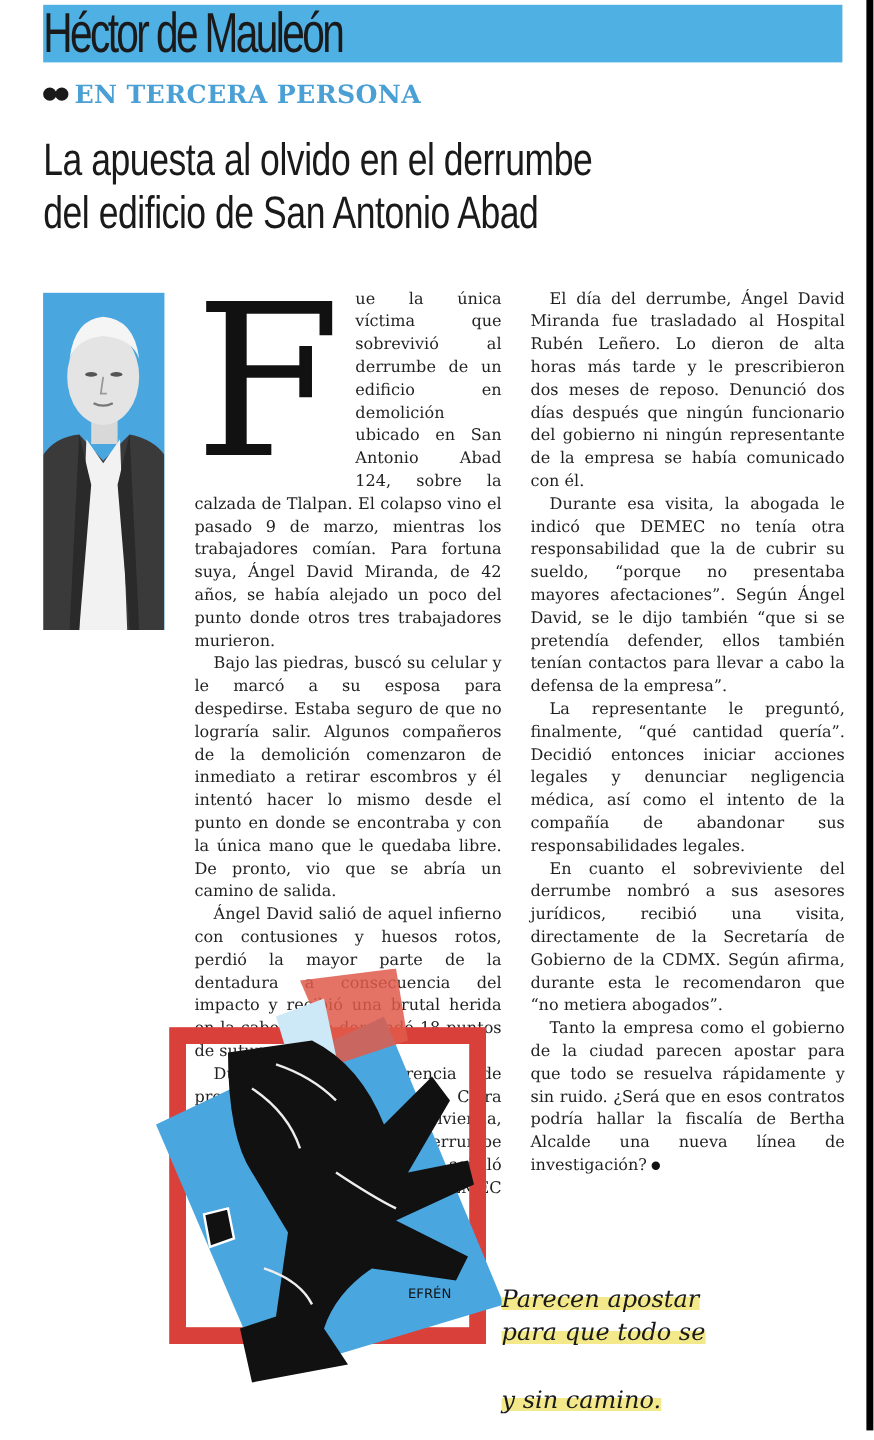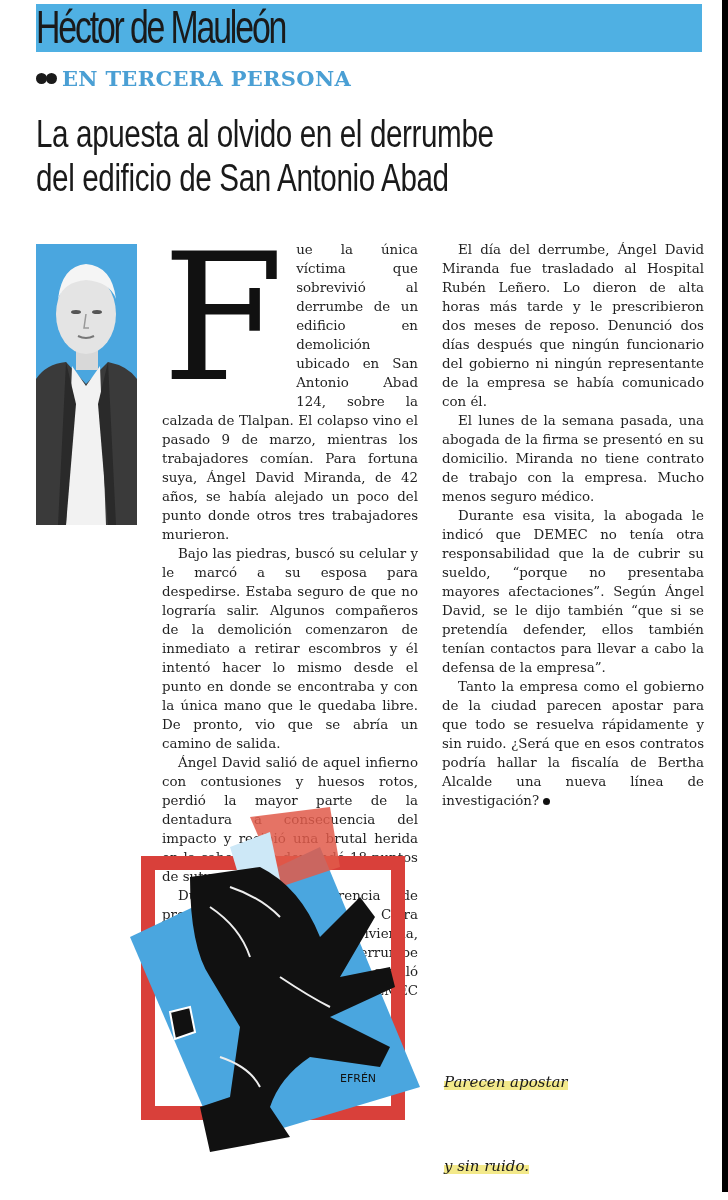--- a/index.html
+++ b/index.html
@@ -14,21 +14,21 @@
   .headline { position:absolute; left:36px; top:112px; width:640px; font-family:"Liberation Sans", sans-serif; font-size:38px; line-height:44px; color:#1a1a1a; transform:scaleX(0.78); transform-origin:left top; white-space:nowrap; letter-spacing:-0.5px; }
   .headline div { display:block; }
   .photo { position:absolute; left:36px; top:244px; width:101px; height:281px; background:#4aa6df; overflow:hidden; }
   .col { position:absolute; font-size:13.4px; line-height:19px; text-align:justify; hyphens:manual; }
   .col p { margin:0; text-indent:16px; }
   .col1 { left:162px; top:240px; width:256px; }
   .col2 { left:442px; top:240px; width:262px; }
   .dropcap { float:left; font-family:"DejaVu Serif", serif; font-size:176px; line-height:150px; height:152px; margin:4px 12px 0 0; color:#111; }
   .col1 p.first { text-indent:0; }
   .illu { position:absolute; left:130px; top:807px; width:300px; height:350px; }
-  .pull { position:absolute; left:444px; top:1068px; width:250px; font-family:"DejaVu Serif", serif; font-style:italic; font-size:15px; line-height:28px; color:#1a1a1a; }
+  .pull { position:absolute; left:418px; top:1068px; width:250px; font-family:"DejaVu Serif", serif; font-style:italic; font-size:20px; line-height:28px; color:#1a1a1a; }
   .pull span { background:linear-gradient(transparent 45%, #f3e98a 45%, #f3e98a 92%, transparent 92%); }
   .bullet { display:inline-block; width:7px; height:7px; border-radius:50%; background:#111; margin-left:4px; vertical-align:middle; }
 </style>
 </head>
 <body>
 
 <div class="edge"></div>
 
 <div class="name-bar"></div>
 <div class="name">Héctor de Mauleón</div>
@@ -65,36 +65,37 @@
 
 <div class="col col1">
   <p class="first"><span class="dropcap">F</span><span>ue la única víctima que sobrevivió al derrumbe de un edificio en demolición ubicado en San Antonio Abad 124, sobre la calzada de Tlalpan. El colapso vino el pasado 9 de marzo, mientras los trabajadores comían. Para fortuna suya, Ángel David Miranda, de 42 años, se había alejado un poco del punto donde otros tres trabajadores murieron.</span></p>
   <p>Bajo las piedras, buscó su celular y le marcó a su esposa para despedirse. Estaba seguro de que no lograría salir. Algunos compañeros de la demolición comenzaron de inmediato a retirar escombros y él intentó hacer lo mismo desde el punto en donde se encontraba y con la única mano que le quedaba libre. De pronto, vio que se abría un camino de salida.</p>
   <p>Ángel David salió de aquel infierno con contusiones y huesos rotos, perdió la mayor parte de la dentadura a consecuencia del impacto y recibió una brutal herida en la cabeza que demandó 18 puntos de sutura.</p>
   <p>Durante una conferencia de prensa, encabezada por Clara Brugada y el secretario de Vivienda, Inti Muñoz, se deslindó del derrumbe al gobierno central y se señaló directamente a la empresa DEMEC como responsable del colapso.</p>
 </div>
 
 <div class="col col2">
   <p>El día del derrumbe, Ángel David Miranda fue trasladado al Hospital Rubén Leñero. Lo dieron de alta horas más tarde y le prescribieron dos meses de reposo. Denunció dos días después que ningún funcionario del gobierno ni ningún representante de la empresa se había comunicado con él.</p>
-  <p>El lunes de la semana pasada, una abogada de la firma se presentó en su domicilio. Miranda no tiene contrato de trabajo con la empresa. Mucho menos seguro médico.</p>
   <p>Durante esa visita, la abogada le indicó que DEMEC no tenía otra responsabilidad que la de cubrir su sueldo, “porque no presentaba mayores afectaciones”. Según Ángel David, se le dijo también “que si se pretendía defender, ellos también tenían contactos para llevar a cabo la defensa de la empresa”.</p>
+  <p>La representante le preguntó, finalmente, “qué cantidad quería”. Decidió entonces iniciar acciones legales y denunciar negligencia médica, así como el intento de la compañía de abandonar sus responsabilidades legales.</p>
+  <p>En cuanto el sobreviviente del derrumbe nombró a sus asesores jurídicos, recibió una visita, directamente de la Secretaría de Gobierno de la CDMX. Según afirma, durante esta le recomendaron que “no metiera abogados”.</p>
   <p><span>Tanto la empresa como el gobierno de la ciudad parecen apostar para que todo se resuelva rápidamente y sin ruido. ¿Será que en esos contratos podría hallar la fiscalía de Bertha Alcalde una nueva línea de investigación?</span><span class="bullet"></span></p>
 </div>
 
 <div class="illu">
   <svg width="300" height="350" viewBox="0 0 300 350">
     <rect x="18" y="56" width="250" height="250" fill="none" stroke="#d9403a" stroke-width="14"></rect>
     <polygon points="0,130 190,40 290,280 90,340" fill="#4aa6df"></polygon>
     <polygon points="120,10 200,0 210,60 150,80" fill="#e05a4a" opacity="0.85"></polygon>
     <polygon points="100,40 140,25 160,120 130,140" fill="#cde8f7"></polygon>
     <path d="M60 70 L130 60 Q170 80 190 130 L230 90 L245 110 L210 170 L260 160 L265 180 L200 210 L260 240 L250 260 L180 250 Q150 270 140 300 L160 330 L80 345 L70 300 L100 290 L110 220 L80 170 Q60 140 60 70 Z" fill="#111"></path>
     <path d="M80 100 Q110 120 120 150 M150 170 Q180 190 200 200 M90 250 Q120 260 130 280 M100 80 Q130 90 150 110" stroke="#eee" stroke-width="2" fill="none"></path>
     <polygon points="40,205 60,200 65,225 45,232" fill="#111" stroke="#fff" stroke-width="2"></polygon>
     <text x="210" y="275" font-family="DejaVu Sans, sans-serif" font-size="11" fill="#111">EFRÉN</text>
   </svg>
 </div>
 
 <div class="pull">
   <span>Parecen apostar</span><br>
+  <span>para que todo se</span><br>
   <br>
-  <br>
-  <span>y sin ruido.</span>
+  <span>y sin camino.</span>
 </div>
 
 </body></html>

